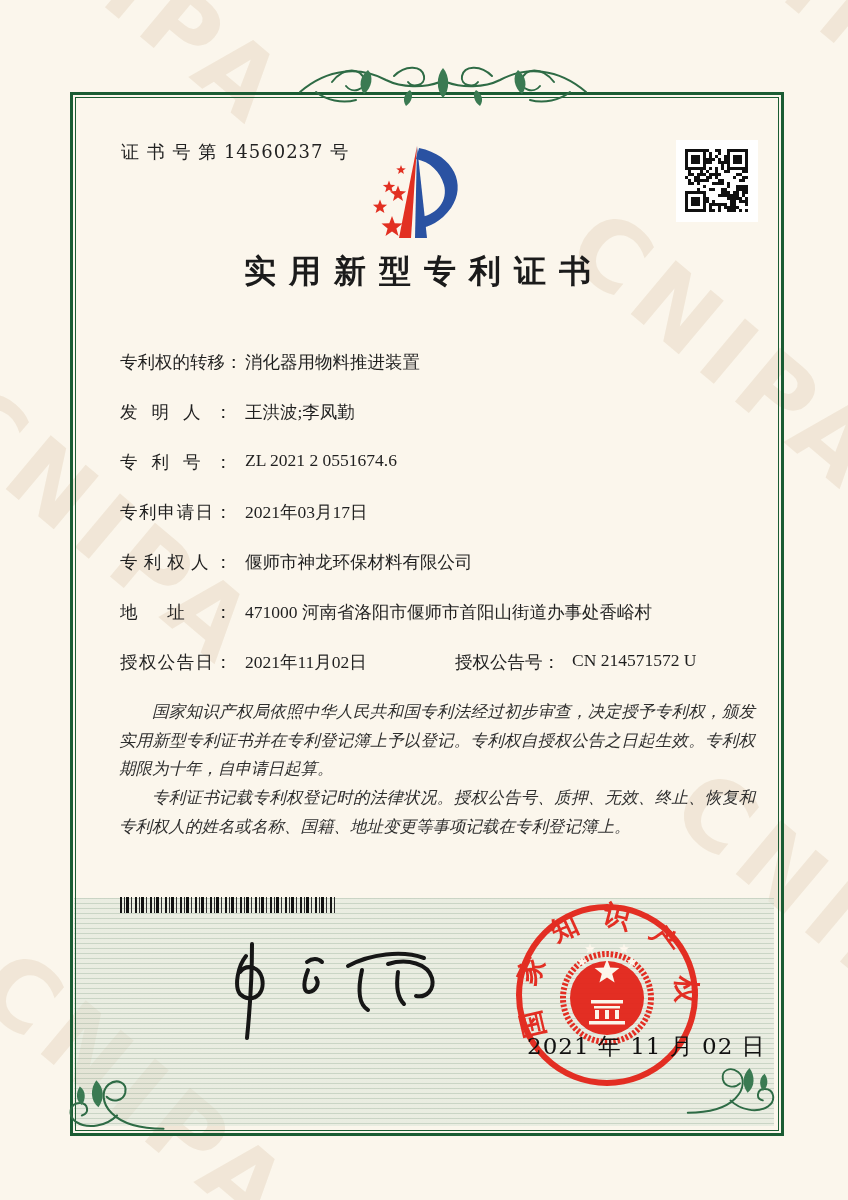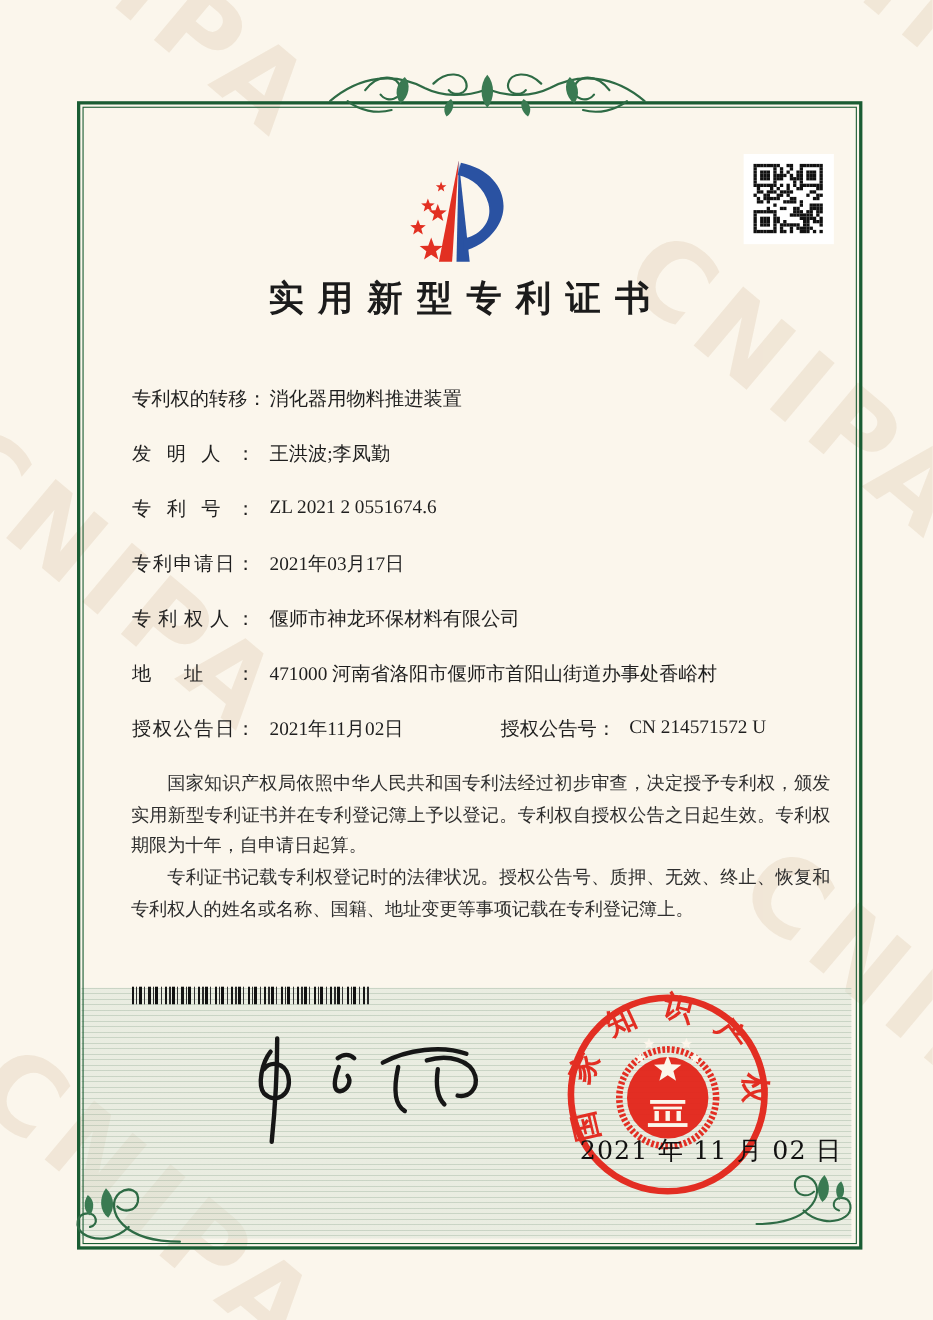--- a/index.html
+++ b/index.html
@@ -20,21 +20,21 @@
   #qr{position:absolute;left:9px;top:9px;}
   .logo{position:absolute;left:353px;top:138px;z-index:3;}
   .title{position:absolute;left:70px;top:250px;width:708px;text-align:center;font-size:32px;font-weight:bold;
          letter-spacing:13px;color:#1b1b1b;}
   .fields{position:absolute;left:120px;top:350px;width:640px;font-size:17.5px;color:#1f1f1f;}
   .f-row{position:absolute;left:0;width:640px;height:26px;white-space:nowrap;}
   .f-label{display:inline-block;width:112px;text-align:justify;text-align-last:justify;vertical-align:top;}
   .f-value{margin-left:13px;font-family:Liberation Serif, serif;}
   .f-pair2{position:absolute;left:335px;top:0;}
   .paras{position:absolute;left:119px;top:698px;width:636px;font-size:16.5px;line-height:1.74;
-         color:#2e2e2e;text-align:justify;}
+         font-style:italic;color:#2e2e2e;text-align:justify;}
   .paras p{margin:0;text-indent:2em;}
   .barcode{position:absolute;left:120px;top:897px;width:216px;height:16px;z-index:3;
       background:repeating-linear-gradient(90deg,#151515 0 2px,transparent 2px 4px,#2a2a2a 4px 5px,
       transparent 5px 6px,#101010 6px 9px,transparent 9px 11px,#333 11px 12px,transparent 12px 15px);}
   .signer{position:absolute;left:124px;top:969px;z-index:3;font-family:"DejaVu Sans","Liberation Sans",sans-serif;
           font-size:19px;color:#1d1d1d;letter-spacing:3px;line-height:36px;}
   .sig-svg{position:absolute;left:212px;top:936px;z-index:3;}
   .seal-svg{position:absolute;left:512px;top:900px;z-index:4;opacity:.96;}
   .seal-date{position:absolute;left:527px;top:1031px;z-index:5;font-size:23px;color:#111;
              letter-spacing:1px;white-space:nowrap;}
@@ -82,20 +82,21 @@
       <path class="green-fill" d="M30,8 C24,16 24,28 32,34 C38,26 38,16 30,8"></path>
       <path class="green-fill" d="M14,14 C10,20 10,28 16,32 C20,26 20,18 14,14"></path>
     </g>
   </svg>
   <svg class="flourish" style="left:683px;top:1045px;" width="95" height="88" viewBox="0 0 100 60">
     <use href="#cornerOrn" transform="translate(100,0) scale(-1,1)"></use>
   </svg>
 
   <div class="content">
 
+    <div class="cert-no">证 书 号 第 14560237 号</div>
 
     <svg class="logo" width="132" height="110" viewBox="0 0 132 110">
       <polygon points="46,100 64,8 58,100" fill="#e23022"></polygon>
       <polygon points="64,8 74,100 62,100" fill="#2a52a2"></polygon>
       <path d="M66,10 C101,17 114,47 98,70 C88,84 75,89 68,90 L68,79 C85,76 95,62 91,47 C87,33 77,24 63,21 Z" fill="#2a52a2"></path>
       <g id="logoStars" fill="#e23022">
           <polygon points="48.0,27.0 49.2,30.3 52.8,30.5 50.0,32.6 50.9,36.0 48.0,34.1 45.1,36.0 46.0,32.6 43.2,30.5 46.8,30.3"></polygon>
           <polygon points="36.0,42.5 37.6,46.8 42.2,47.0 38.6,49.8 39.8,54.3 36.0,51.7 32.2,54.3 33.4,49.8 29.8,47.0 34.4,46.8"></polygon>
           <polygon points="27.0,61.5 28.9,66.5 34.1,66.7 30.0,70.0 31.4,75.1 27.0,72.2 22.6,75.1 24.0,70.0 19.9,66.7 25.1,66.5"></polygon>
           <polygon points="45.0,47.5 47.1,53.1 53.1,53.4 48.4,57.1 50.0,62.9 45.0,59.6 40.0,62.9 41.6,57.1 36.9,53.4 42.9,53.1"></polygon>

